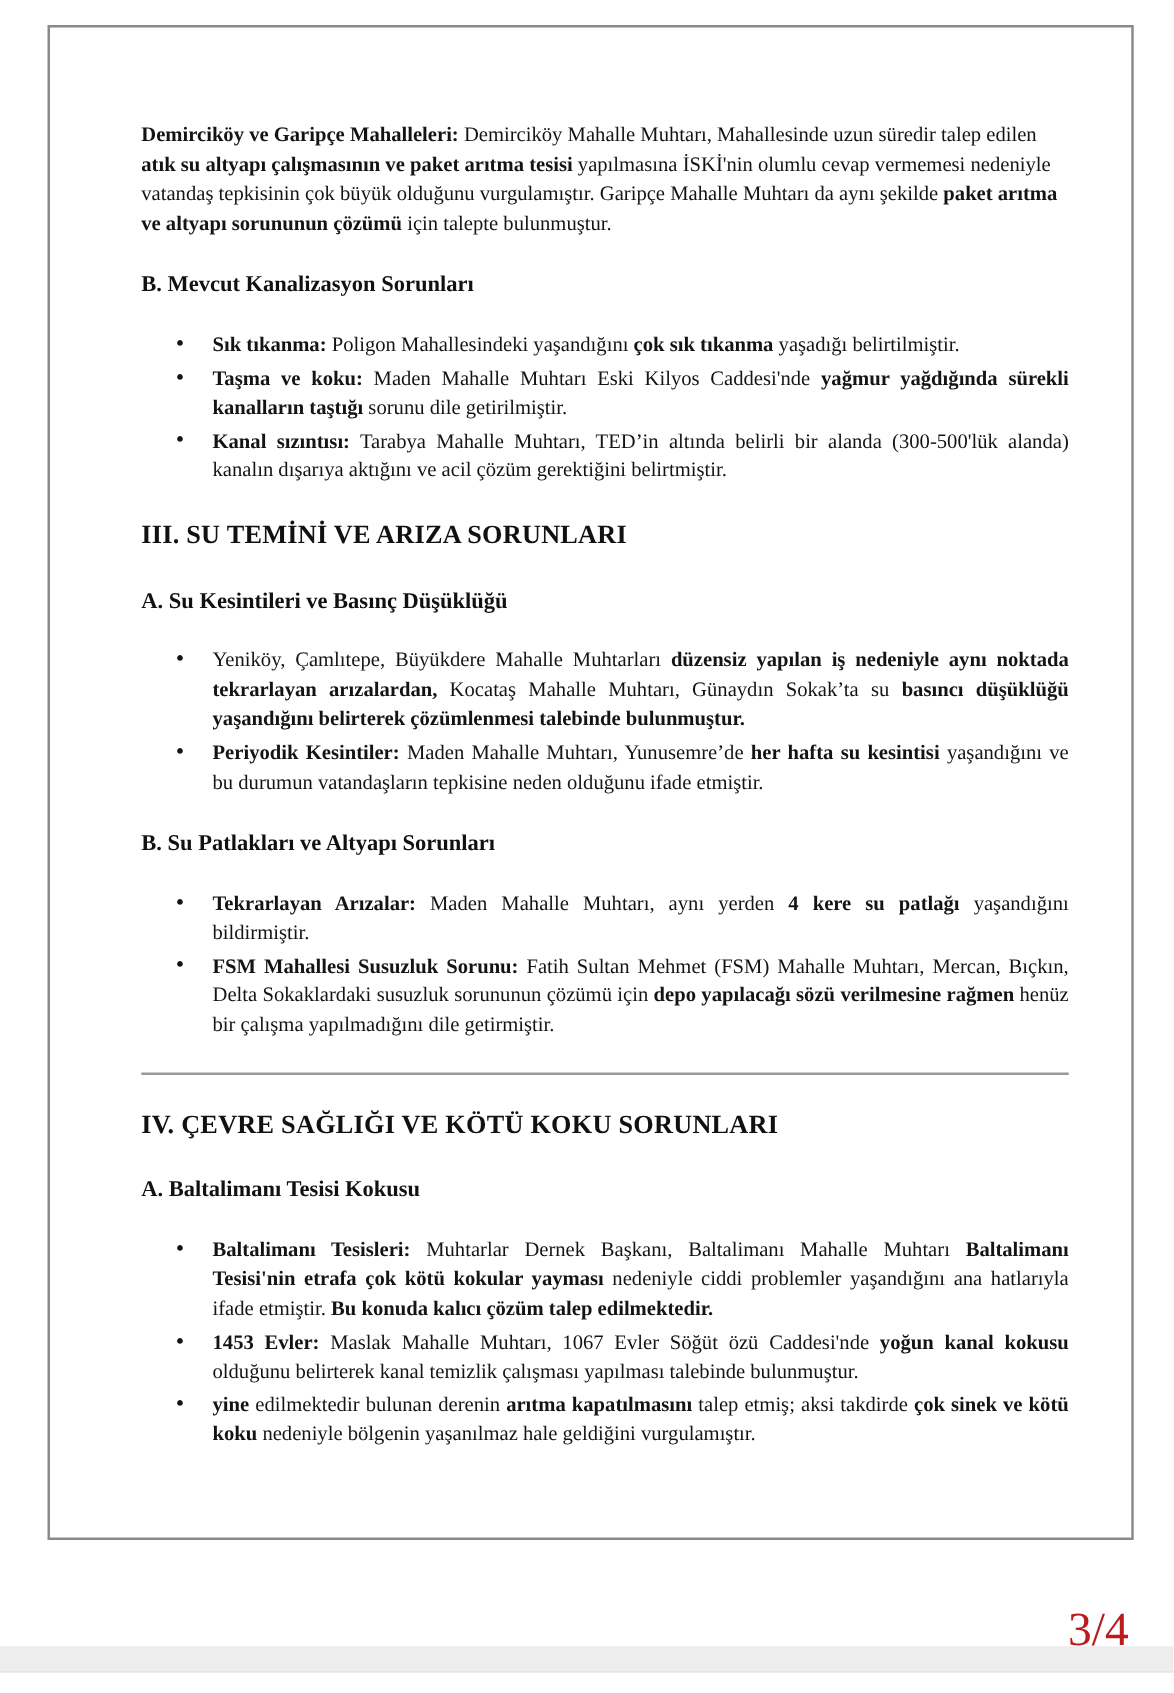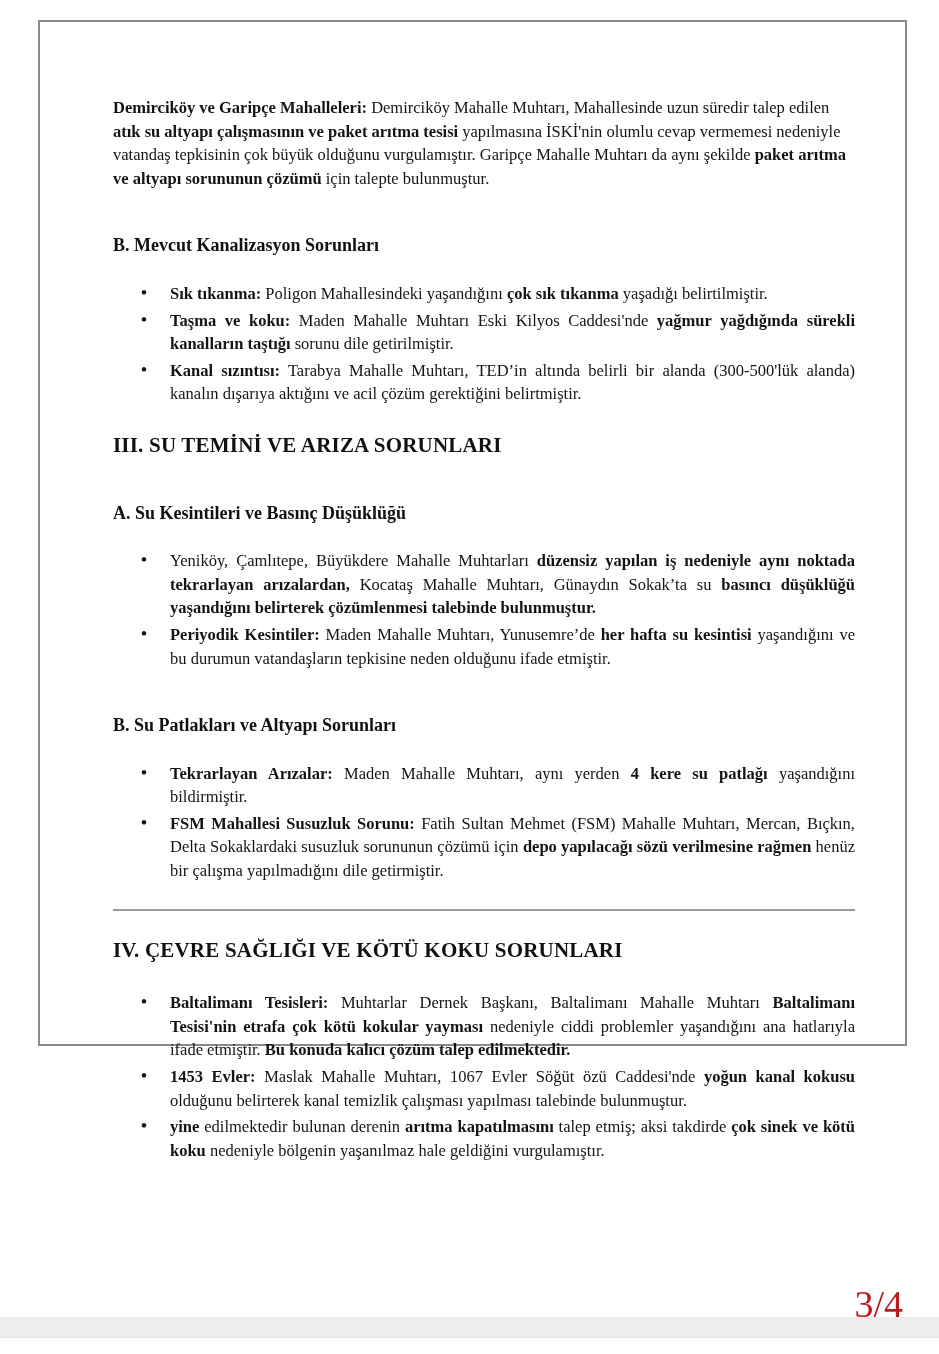--- a/index.html
+++ b/index.html
@@ -10,21 +10,21 @@
   }
   .viewport {
     position: relative;
     width: 939px; height: 1354px;
     background: #ffffff;
     overflow: hidden;
   }
   .page {
     position: absolute;
     left: 38px; top: 20px;
-    width: 869px; height: 1026px;
+    width: 869px; height: 1212px;
     background: #ffffff;
     border: 2px solid #8a8a8a;
   }
   .content {
     padding: 74px 50px 0 73px;
     color: #141414;
     font-size: 16.5px;
     line-height: 23.6px;
   }
   .paragraph { text-align: left; }
@@ -32,21 +32,21 @@
   .heading1 {
     font-size: 21px;
     font-weight: bold;
     margin: 28px 0 29px 0;
     letter-spacing: 0.2px;
     color: #111111;
   }
   .heading2 {
     font-size: 18px;
     font-weight: bold;
-    margin: 44px 0 24px 0;
+    margin: 26px 0 24px 0;
     color: #111111;
   }
   ul.bullets { list-style: none; margin: 0 0 2px 0; }
   ul.bullets li {
     position: relative;
     padding-left: 57px;
     text-align: justify;
     margin-bottom: 3px;
   }
   ul.bullets li::before {
@@ -95,20 +95,21 @@
           <li><span>Yeniköy, Çamlıtepe, Büyükdere Mahalle Muhtarları </span><span class="b">düzensiz yapılan iş nedeniyle aynı noktada tekrarlayan arızalardan,</span><span> Kocataş Mahalle Muhtarı, Günaydın Sokak’ta su </span><span class="b">basıncı düşüklüğü yaşandığını belirterek çözümlenmesi talebinde bulunmuştur.</span></li>
           <li><span class="b">Periyodik Kesintiler:</span><span> Maden Mahalle Muhtarı, Yunusemre’de </span><span class="b">her hafta su kesintisi</span><span> yaşandığını ve bu durumun vatandaşların tepkisine neden olduğunu ifade etmiştir.</span></li>
         </ul>
         <div class="heading2">B. Su Patlakları ve Altyapı Sorunları</div>
         <ul class="bullets">
           <li><span class="b">Tekrarlayan Arızalar:</span><span> Maden Mahalle Muhtarı, aynı yerden </span><span class="b">4 kere su patlağı</span><span> yaşandığını bildirmiştir.</span></li>
           <li><span class="b">FSM Mahallesi Susuzluk Sorunu:</span><span> Fatih Sultan Mehmet (FSM) Mahalle Muhtarı, Mercan, Bıçkın, Delta Sokaklardaki susuzluk sorununun çözümü için </span><span class="b">depo yapılacağı sözü verilmesine rağmen</span><span> henüz bir çalışma yapılmadığını dile getirmiştir.</span></li>
         </ul>
         <hr class="divider">
         <div class="heading1">IV. ÇEVRE SAĞLIĞI VE KÖTÜ KOKU SORUNLARI</div>
+        <div class="heading2">A. Baltalimanı Tesisi Kokusu</div>
         <ul class="bullets">
           <li><span class="b">Baltalimanı Tesisleri:</span><span> Muhtarlar Dernek Başkanı, Baltalimanı Mahalle Muhtarı </span><span class="b">Baltalimanı Tesisi'nin etrafa çok kötü kokular yayması</span><span> nedeniyle ciddi problemler yaşandığını ana hatlarıyla ifade etmiştir. </span><span class="b">Bu konuda kalıcı çözüm talep edilmektedir.</span></li>
         </ul>
         <ul class="bullets">
           <li><span class="b">1453 Evler:</span><span> Maslak Mahalle Muhtarı, 1067 Evler Söğüt özü Caddesi'nde </span><span class="b">yoğun kanal kokusu</span><span> olduğunu belirterek kanal temizlik çalışması yapılması talebinde bulunmuştur.</span></li>
           <li><span class="b">yine</span><span> edilmektedir bulunan derenin </span><span class="b">arıtma kapatılmasını</span><span> talep etmiş; aksi takdirde </span><span class="b">çok sinek ve kötü koku</span><span> nedeniyle bölgenin yaşanılmaz hale geldiğini vurgulamıştır.</span></li>
         </ul>
       </div>
   </div>
   <div class="page-number">3/4</div>

